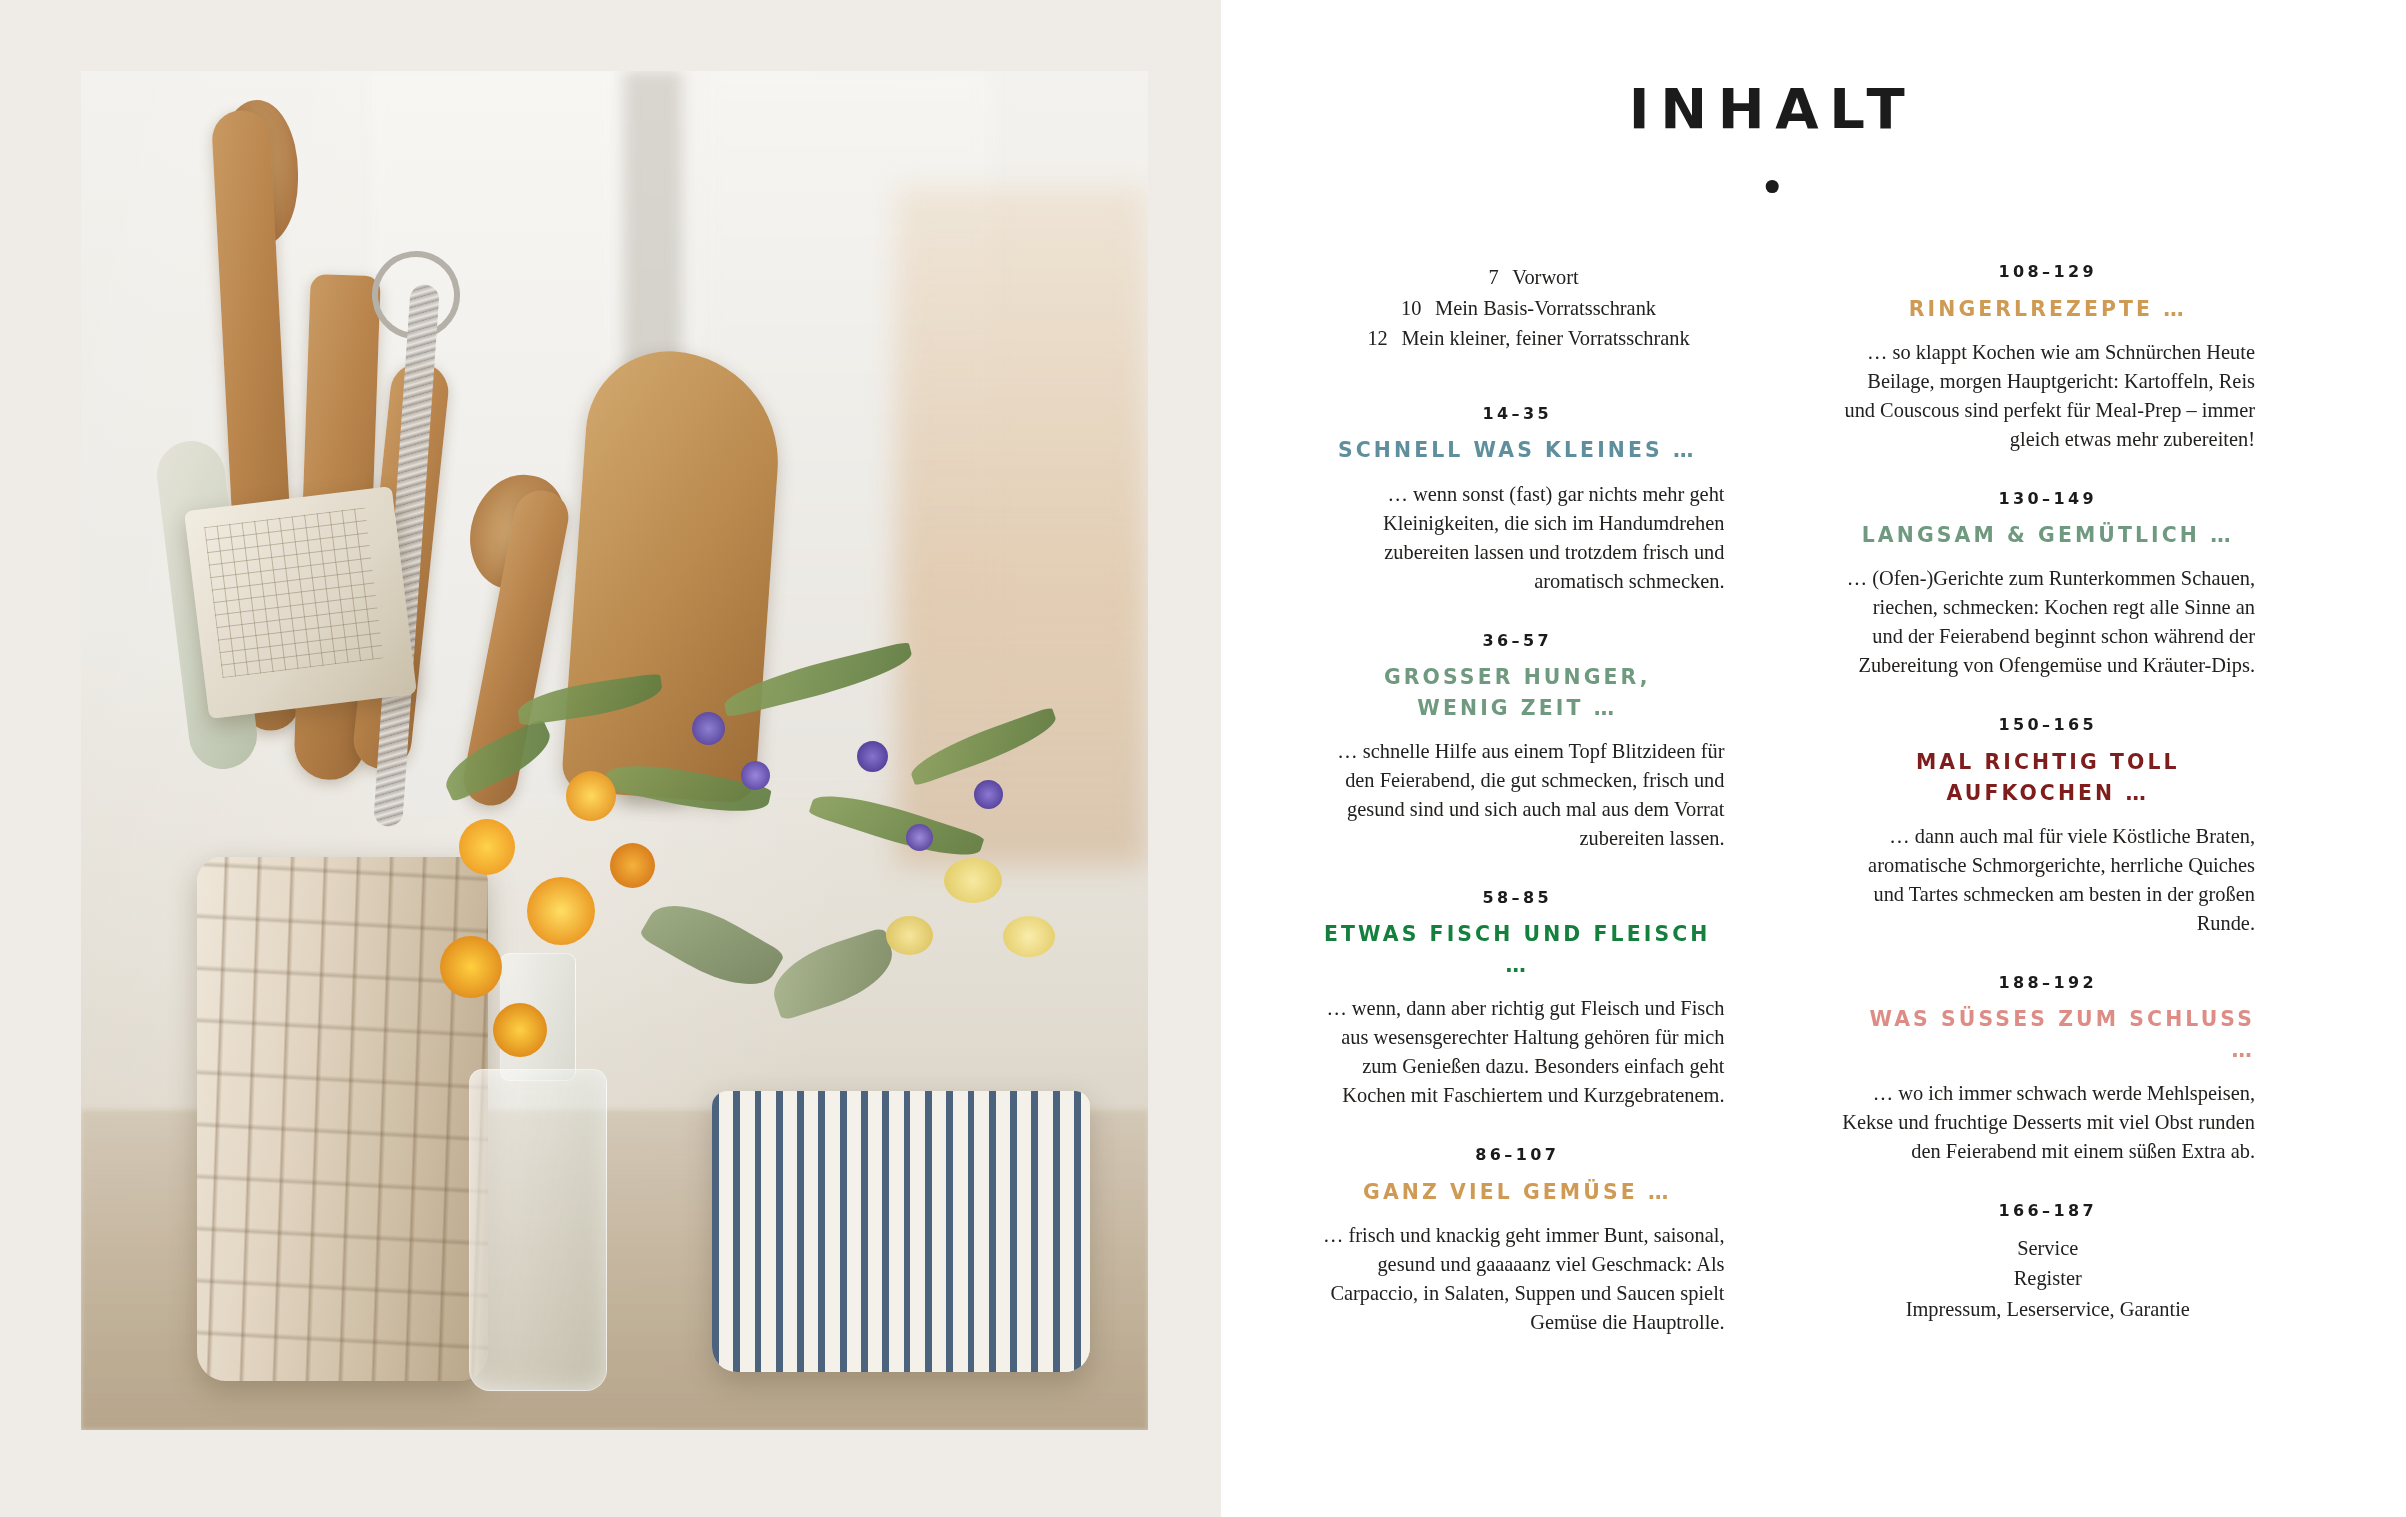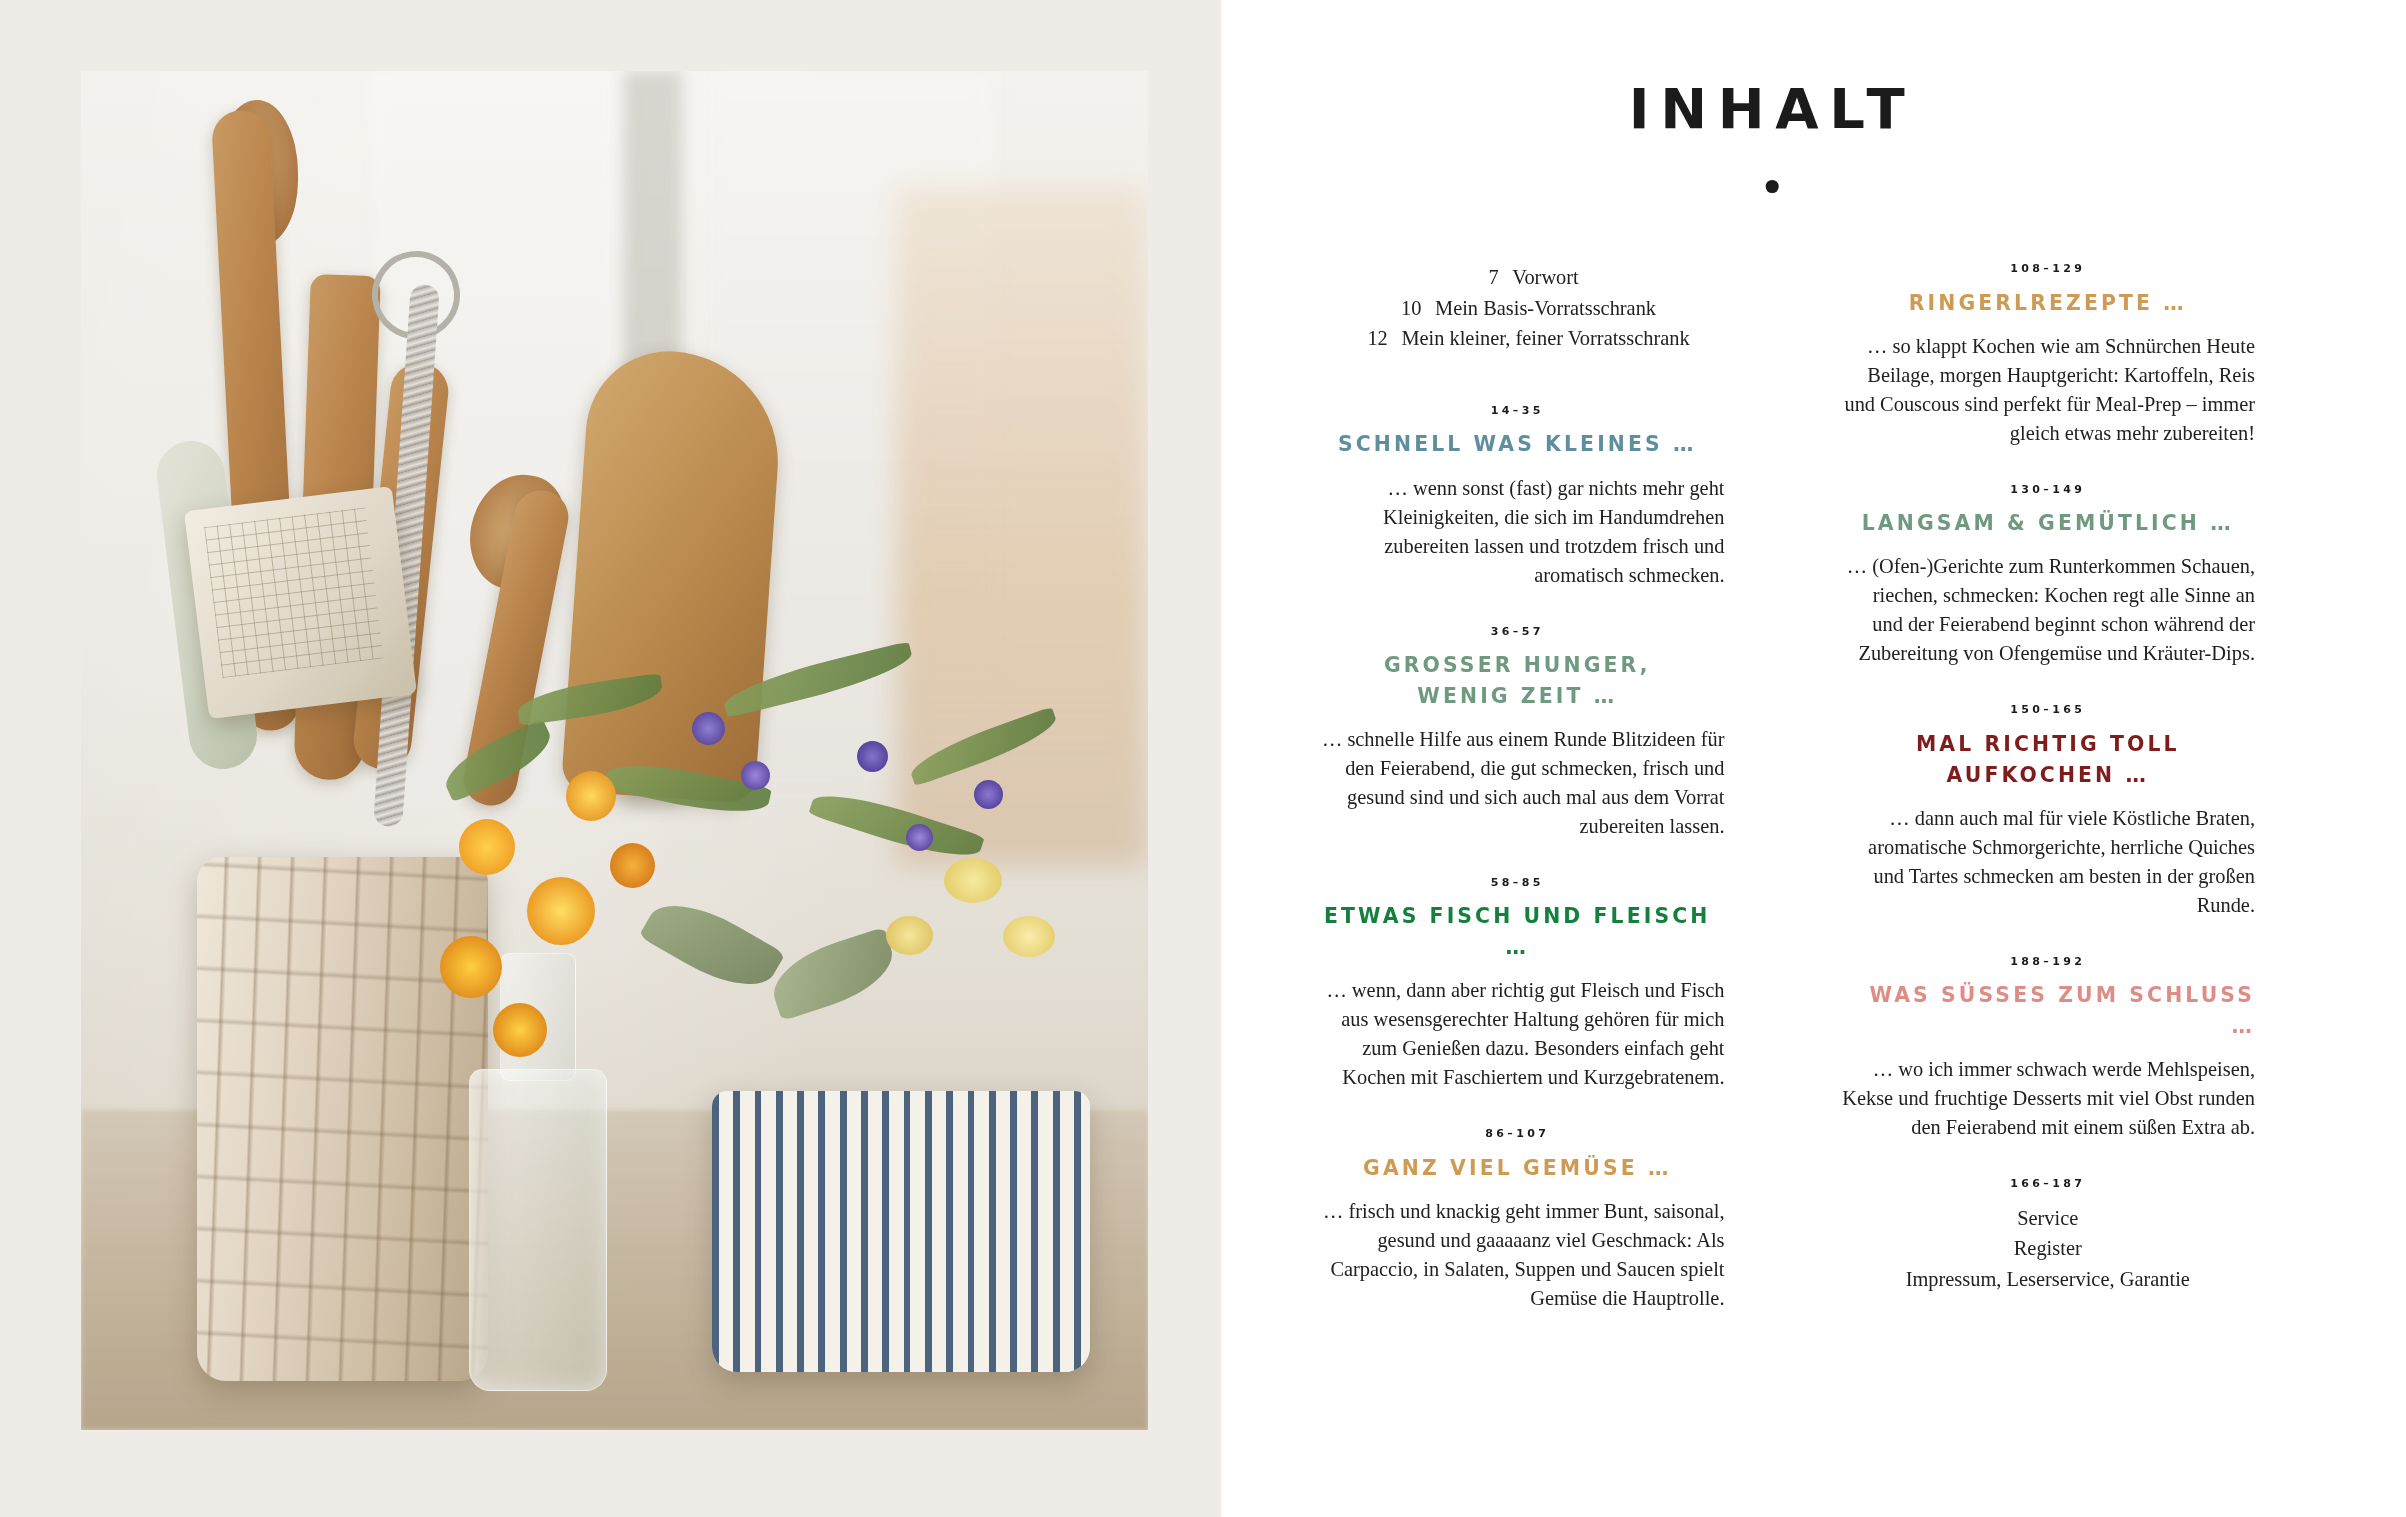--- a/index.html
+++ b/index.html
@@ -230,21 +230,21 @@
     gap: 116px;
   }
   .col {
     width: 456px;
   }
   .entry { margin-bottom: 35px; }
   .pages {
     text-align: center;
     font-family: "DejaVu Sans", sans-serif;
     font-weight: bold;
-    font-size: 11px;
+    font-size: 16px;
     letter-spacing: 3.4px;
     color: #1b1b1b;
     margin-bottom: 12.6px;
   }
   .heading {
     text-align: center;
     font-family: "DejaVu Sans", sans-serif;
     font-weight: bold;
     font-size: 20.4px;
     letter-spacing: 3.1px;
@@ -365,21 +365,21 @@
 
         <div class="entry">
           <div class="pages">14–35</div>
           <div class="heading" style="color: rgb(95, 143, 156);">SCHNELL WAS KLEINES …</div>
           <div class="desc">… wenn sonst (fast) gar nichts mehr geht Kleinigkeiten, die sich im Handumdrehen zubereiten lassen und trotzdem frisch und aromatisch schmecken.</div>
         </div>
 
         <div class="entry">
           <div class="pages">36–57</div>
           <div class="heading" style="color: rgb(111, 154, 127);">GROSSER HUNGER,<br>WENIG ZEIT …</div>
-          <div class="desc">… schnelle Hilfe aus einem Runde Blitzideen für den Feierabend, die gut schmecken, frisch und gesund sind und sich auch mal aus dem Vorrat zubereiten lassen.</div>
+          <div class="desc">… schnelle Hilfe aus einem Topf Blitzideen für den Feierabend, die gut schmecken, frisch und gesund sind und sich auch mal aus dem Vorrat zubereiten lassen.</div>
         </div>
 
         <div class="entry">
           <div class="pages">58–85</div>
           <div class="heading" style="color: #15803d;">ETWAS FISCH UND FLEISCH …</div>
           <div class="desc">… wenn, dann aber richtig gut Fleisch und Fisch aus wesensgerechter Haltung gehören für mich zum Genießen dazu. Besonders einfach geht Kochen mit Faschiertem und Kurzgebratenem.</div>
         </div>
 
         <div class="entry">
           <div class="pages">86–107</div>

